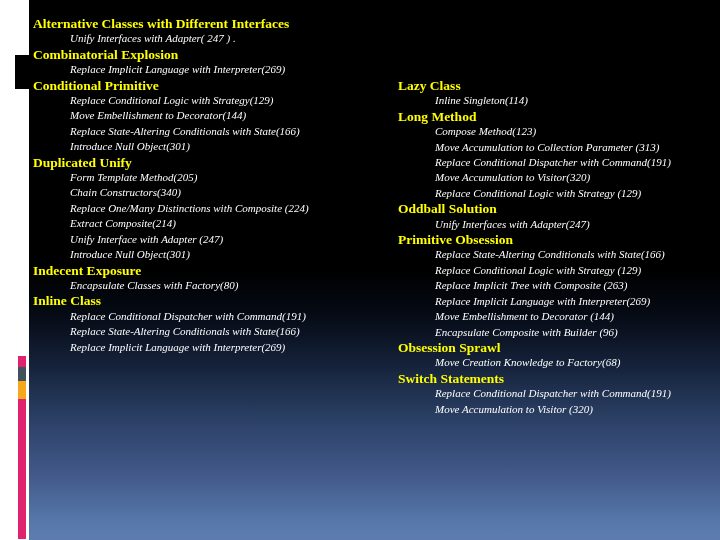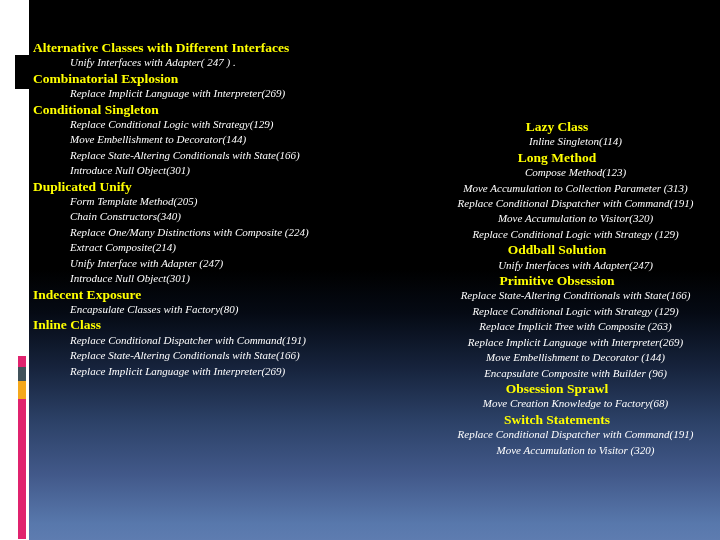--- a/index.html
+++ b/index.html
@@ -53,22 +53,22 @@
   .bar-pink-long  { top: 399px; height: 140px; background: #e0236e; }
 
   
   .column {
     position: absolute;
     top: 0;
   }
   .col-left  { left: 33px;  width: 360px; }
   .col-right { left: 398px; width: 318px; }
 
-  .col-left  .col-inner { padding-top: 40px; }
-  .col-right .col-inner { padding-top: 119px; text-align: center; }
+  .col-left  .col-inner { padding-top: 16px; }
+  .col-right .col-inner { padding-top: 78px; }
 
   .smell-heading {
     color: #ffff00;
     font-weight: bold;
     font-size: 13.5px;
     line-height: 15.4px;
     white-space: nowrap;
     letter-spacing: 0px;
   }
   .refactoring-item {
@@ -93,21 +93,21 @@
     <div class="bar-seg bar-orange"></div>
     <div class="bar-seg bar-pink-long"></div>
   </div>
 
   <div class="column col-left">
     <div class="col-inner">
         <div class="smell-heading">Alternative Classes with Different Interfaces</div>
         <div class="refactoring-item">Unify Interfaces with Adapter( 247 ) .</div>
         <div class="smell-heading">Combinatorial Explosion</div>
         <div class="refactoring-item">Replace Implicit Language with Interpreter(269)</div>
-        <div class="smell-heading">Conditional Singleton</div>
+        <div class="smell-heading">Conditional Primitive</div>
         <div class="refactoring-item">Replace Conditional Logic with Strategy(129)</div>
         <div class="refactoring-item">Move Embellishment to Decorator(144)</div>
         <div class="refactoring-item">Replace State-Altering Conditionals with State(166)</div>
         <div class="refactoring-item">Introduce Null Object(301)</div>
         <div class="smell-heading">Duplicated Unify</div>
         <div class="refactoring-item">Form Template Method(205)</div>
         <div class="refactoring-item">Chain Constructors(340)</div>
         <div class="refactoring-item">Replace One/Many Distinctions with Composite (224)</div>
         <div class="refactoring-item">Extract Composite(214)</div>
         <div class="refactoring-item">Unify Interface with Adapter (247)</div>

